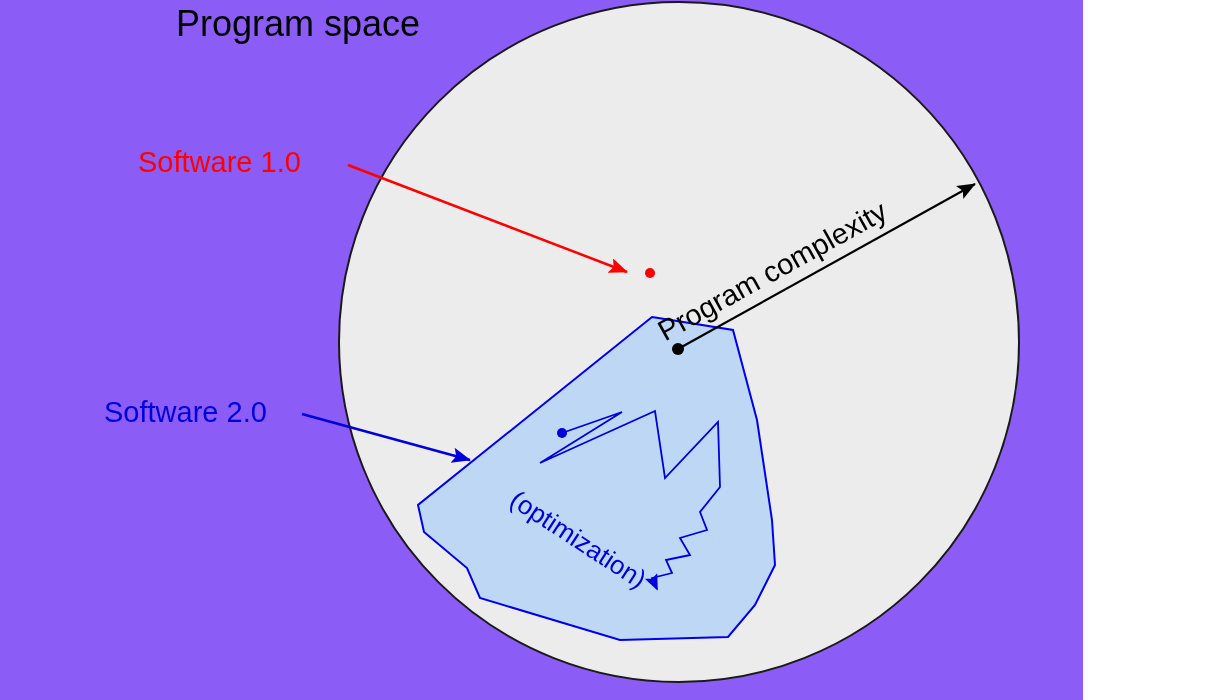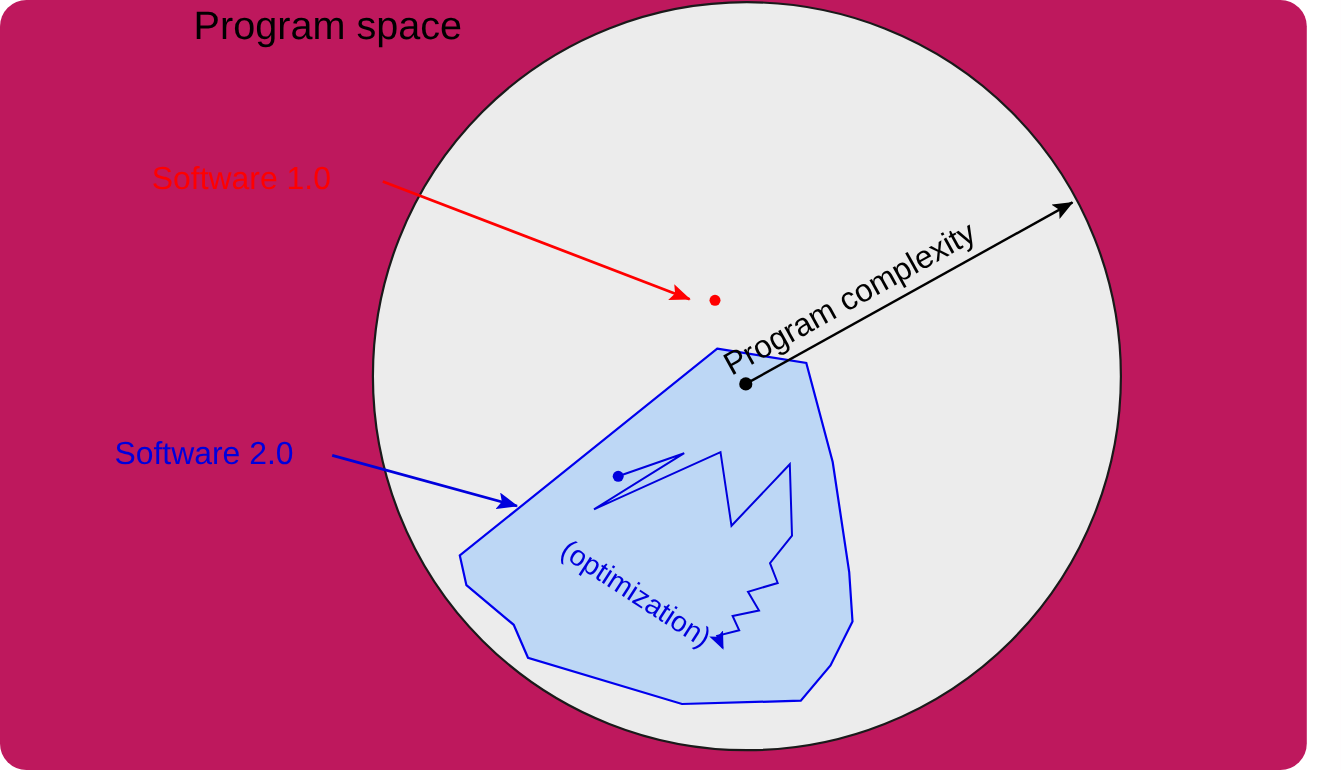--- a/index.html
+++ b/index.html
@@ -5,25 +5,24 @@
   html, body {
     margin: 0;
     padding: 0;
     background: #ffffff;
   }
   body {
     font-family: "Liberation Sans", sans-serif;
   }
   #canvas-root {
     position: relative;
-    width: 1188px;
+    width: 1083px;
     height: 700px;
-    background: #be185d;
+    background: #8b5cf6;
     overflow: hidden;
-    border-radius: 24px;
   }
   #diagram-svg {
     position: absolute;
     left: 0;
     top: 0;
     width: 1219px;
     height: 700px;
   }
   .label-text {
     font-family: "Liberation Sans", sans-serif;

